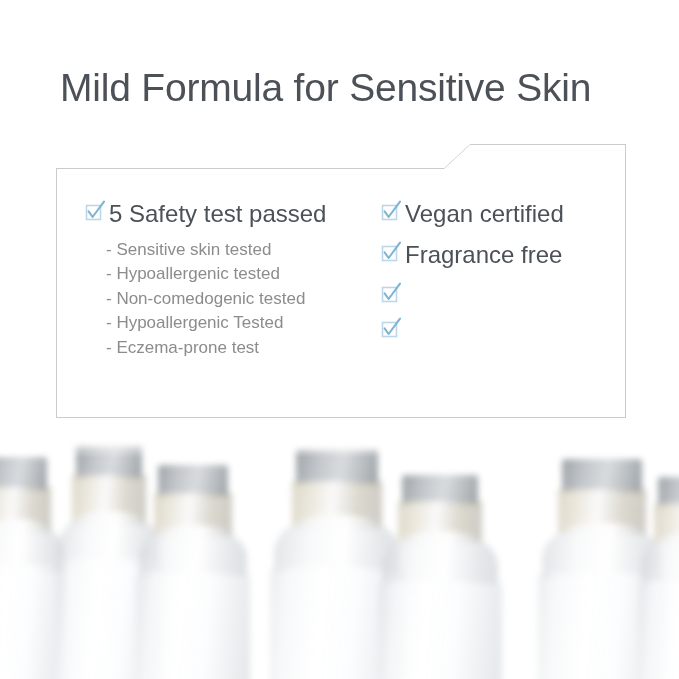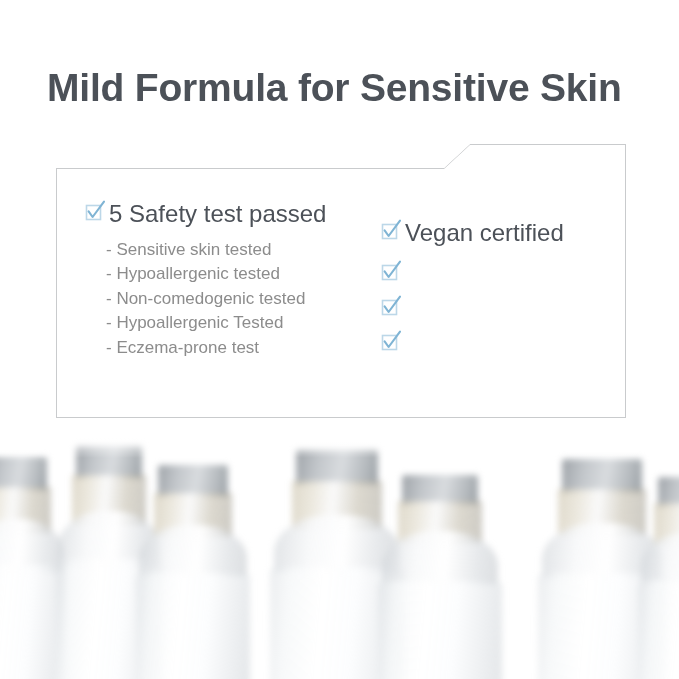--- a/index.html
+++ b/index.html
@@ -16,25 +16,25 @@
     position: relative;
     width: 679px;
     height: 679px;
     background: #ffffff;
     overflow: hidden;
   }
 
   
   .page-title {
     position: absolute;
-    left: 47px;
+    left: 60px;
     top: 66px;
     width: 600px;
     font-size: 39px;
-    font-weight: 700;
+    font-weight: 400;
     letter-spacing: -0.2px;
     color: #4c5158;
     line-height: 1.15;
     white-space: nowrap;
   }
 
   
   .claims-card {
     position: absolute;
     left: 56px;
@@ -98,21 +98,20 @@
     position: absolute;
     left: 28px;
     top: 56px;
     width: 290px;
   }
   .col-right {
     position: absolute;
     left: 324px;
     top: 56px;
     width: 240px;
-    margin-top: 19px;
   }
 
   
   .check-row {
     display: flex;
     align-items: flex-start;
     gap: 8px;
   }
   .col-right .check-row { margin-bottom: 13px; }
   .col-right .check-row:last-child { margin-bottom: 0; }
@@ -276,20 +275,21 @@
         </div>
 
 
         <div class="check-row">
           <span class="checkbox">
             <svg viewBox="0 0 24 24" aria-hidden="true">
               <rect x="3.5" y="6.5" width="14" height="14" fill="none" stroke="#bcd7e8" stroke-width="1.6"></rect>
               <path d="M5.6 12.4 L9.6 18.0 L21.0 2.6" fill="none" stroke="#7fb4d4" stroke-width="2.1" stroke-linecap="round" stroke-linejoin="round"></path>
             </svg>
           </span>
+          <span class="check-label">Fragrance free</span>
         </div>
 
         <div class="check-row">
           <span class="checkbox">
             <svg viewBox="0 0 24 24" aria-hidden="true">
               <rect x="3.5" y="6.5" width="14" height="14" fill="none" stroke="#bcd7e8" stroke-width="1.6"></rect>
               <path d="M5.6 12.4 L9.6 18.0 L21.0 2.6" fill="none" stroke="#7fb4d4" stroke-width="2.1" stroke-linecap="round" stroke-linejoin="round"></path>
             </svg>
           </span>
         </div>

